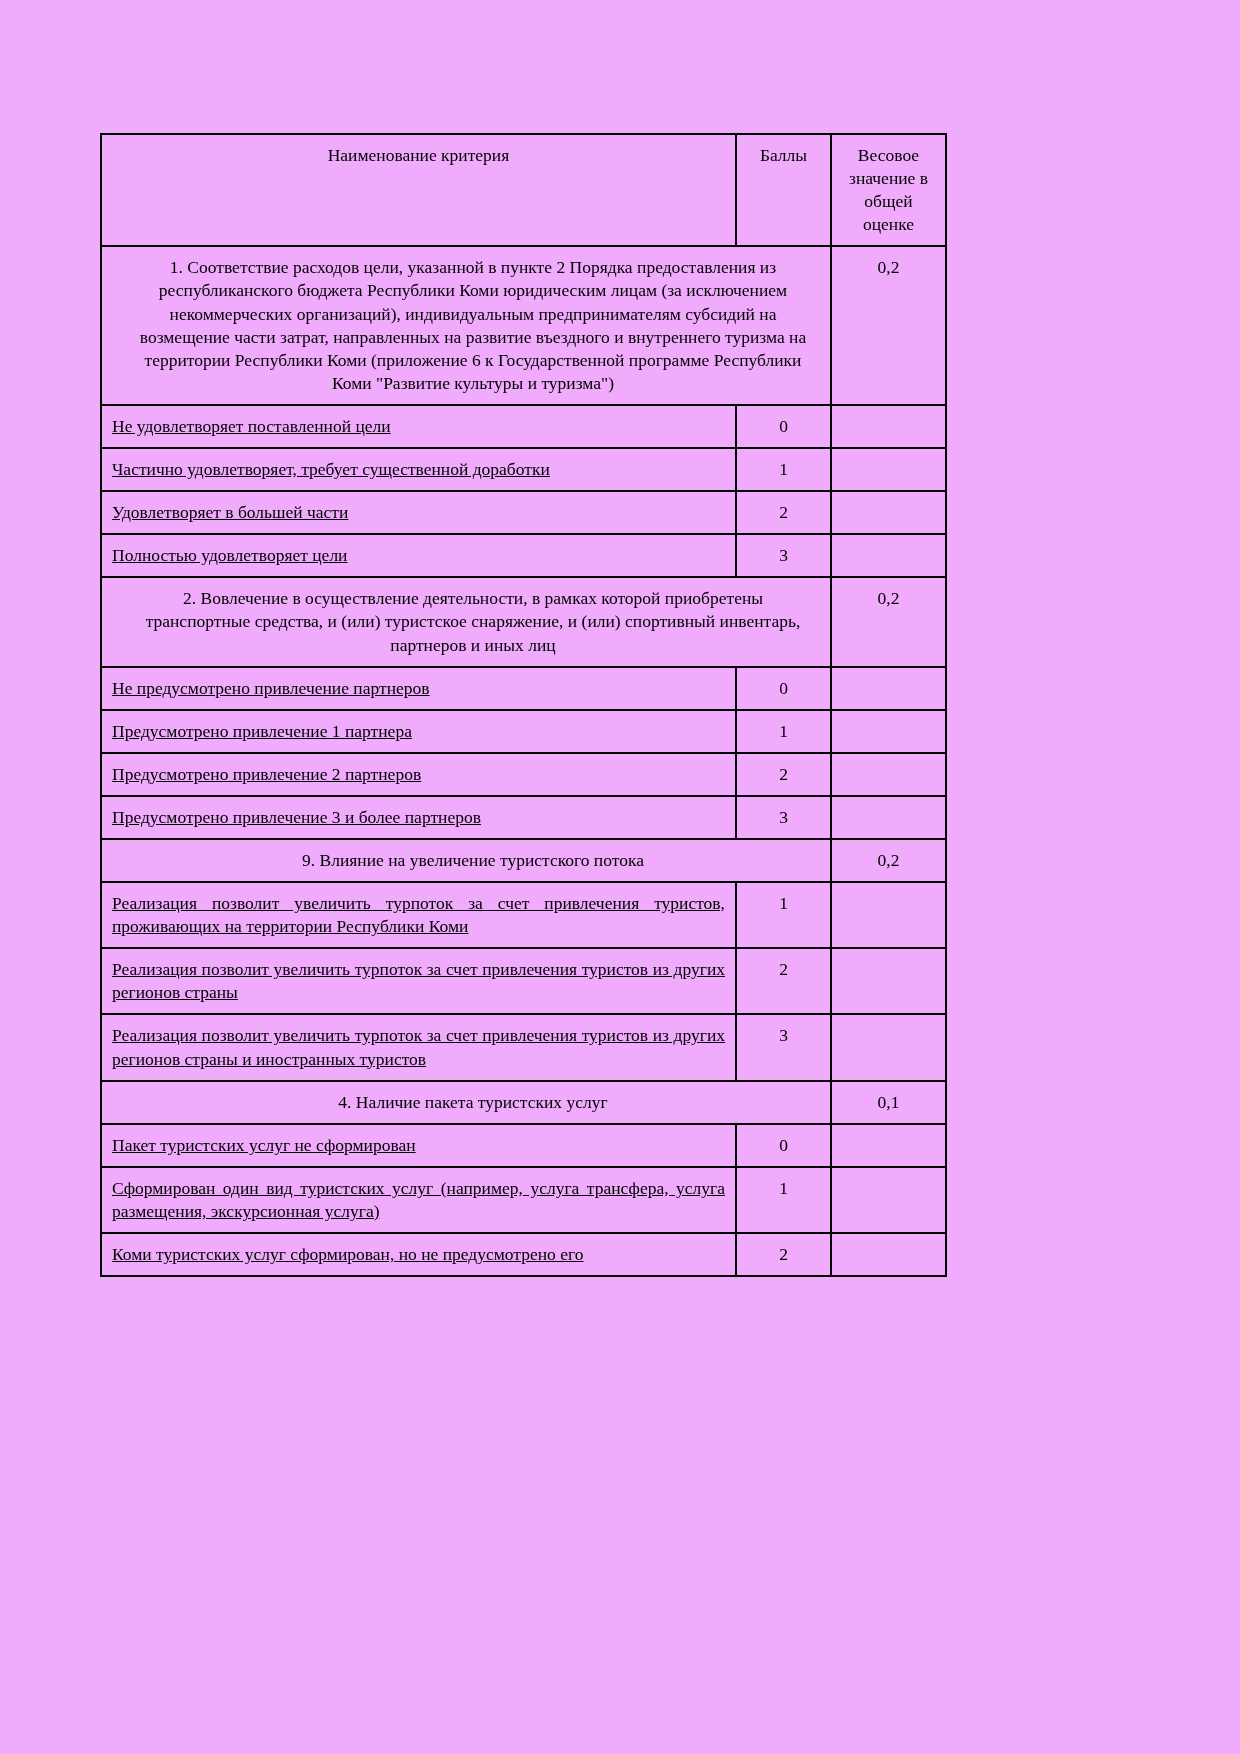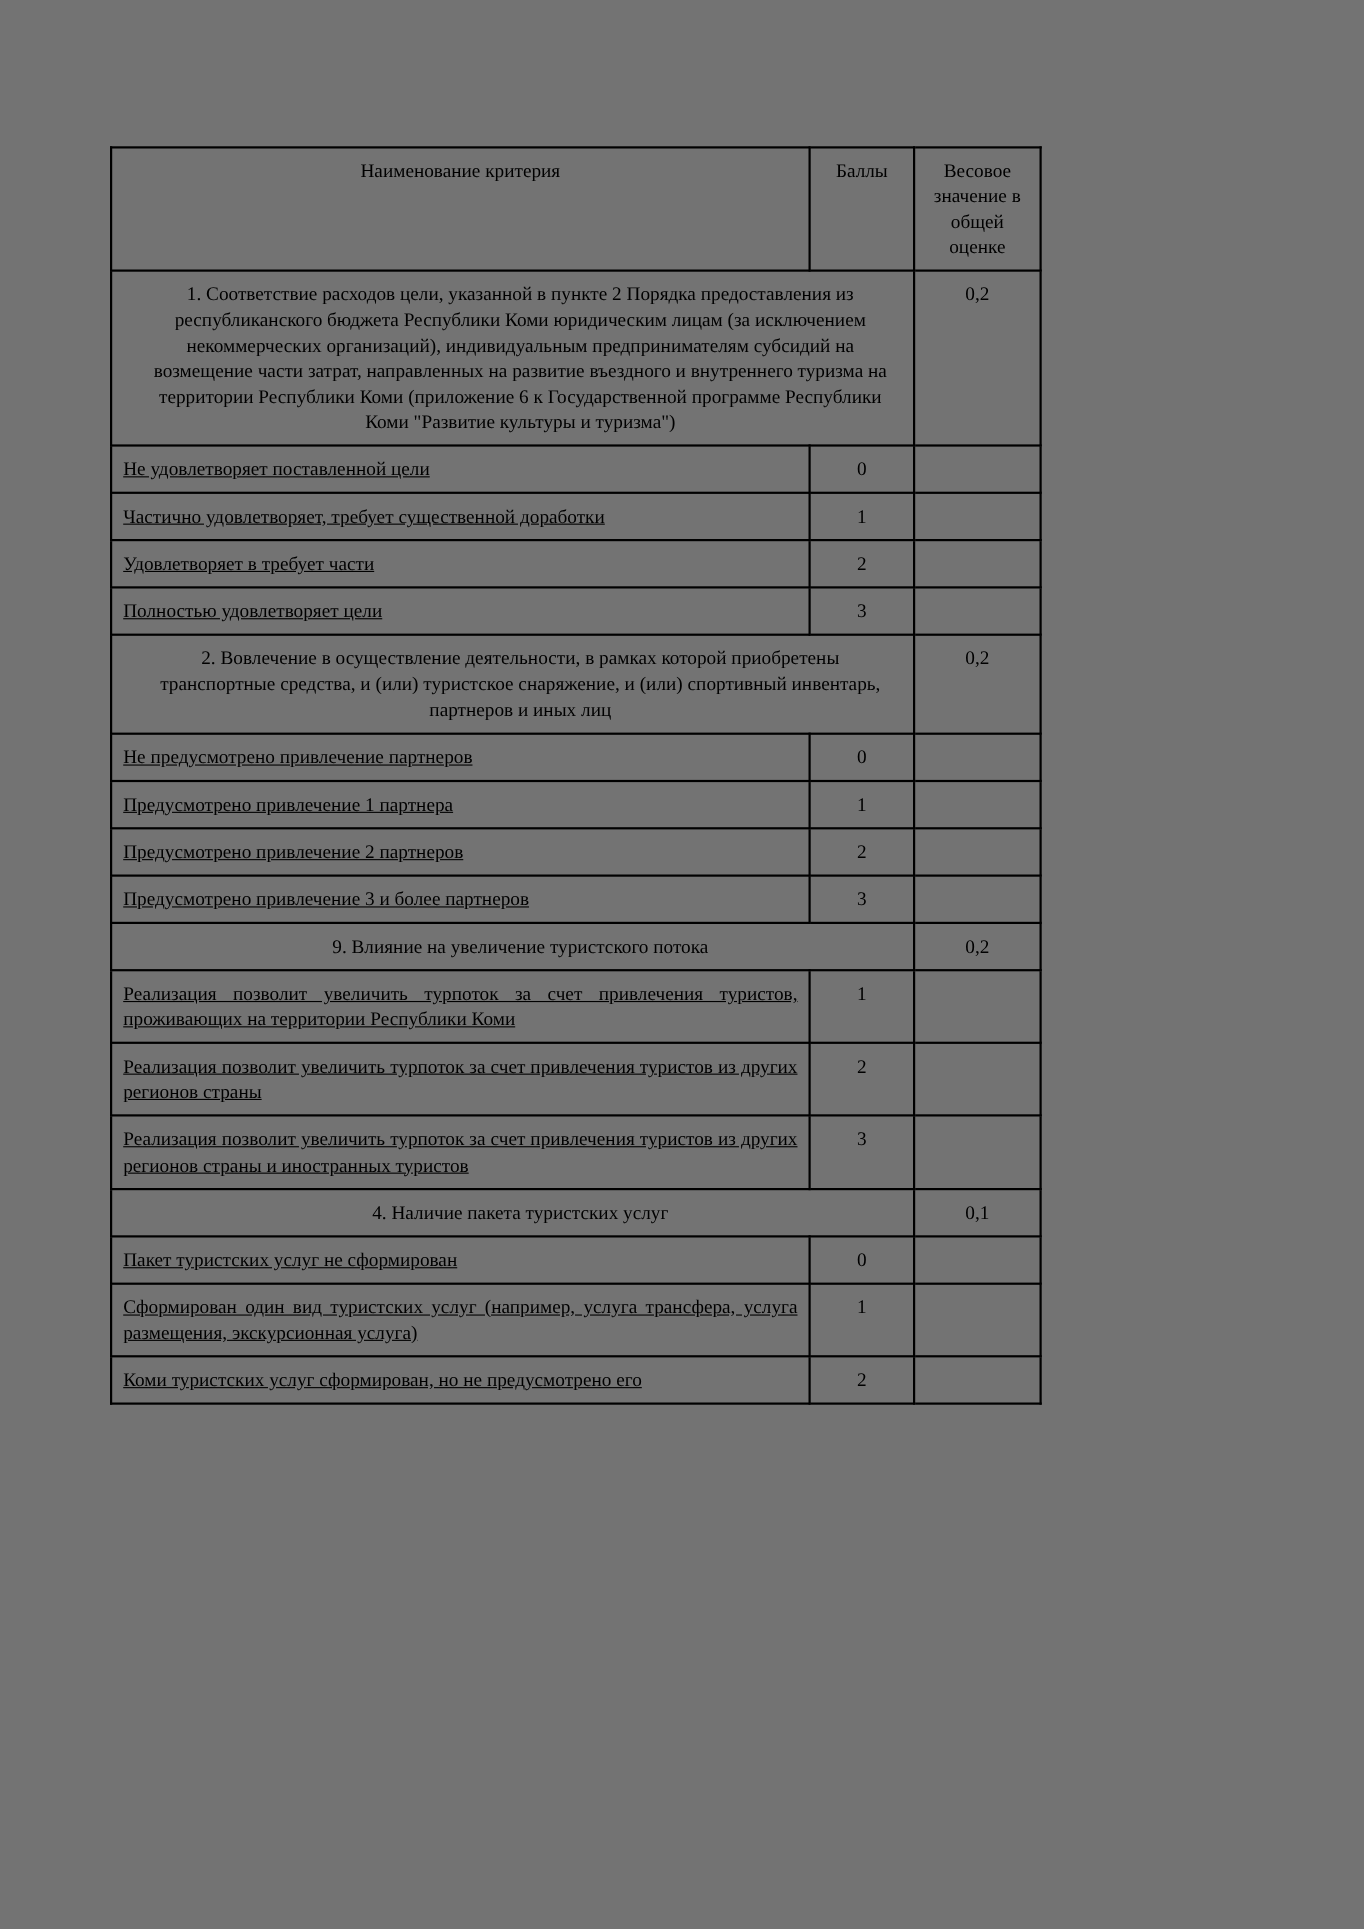--- a/index.html
+++ b/index.html
@@ -4,21 +4,21 @@
 <style>
   html, body {
     margin: 0;
     padding: 0;
     background: #ffffff;
   }
   .page {
     position: relative;
     width: 1240px;
     height: 1754px;
-    background: #737373;
+    background: #f0abfc;
     font-family: "Liberation Serif", serif;
     color: #000000;
     overflow: hidden;
   }
   table.criteria {
     position: absolute;
     left: 100px;
     top: 133px;
     width: 845px;
     border-collapse: collapse;
@@ -78,21 +78,21 @@
       <td class="label-cell">Не удовлетворяет поставленной цели</td>
       <td class="score-cell">0</td>
       <td class="weight-cell"></td>
     </tr>
     <tr>
       <td class="label-cell">Частично удовлетворяет, требует существенной доработки</td>
       <td class="score-cell">1</td>
       <td class="weight-cell"></td>
     </tr>
     <tr>
-      <td class="label-cell">Удовлетворяет в требует части</td>
+      <td class="label-cell">Удовлетворяет в большей части</td>
       <td class="score-cell">2</td>
       <td class="weight-cell"></td>
     </tr>
     <tr>
       <td class="label-cell">Полностью удовлетворяет цели</td>
       <td class="score-cell">3</td>
       <td class="weight-cell"></td>
     </tr>
 
     <tr>

